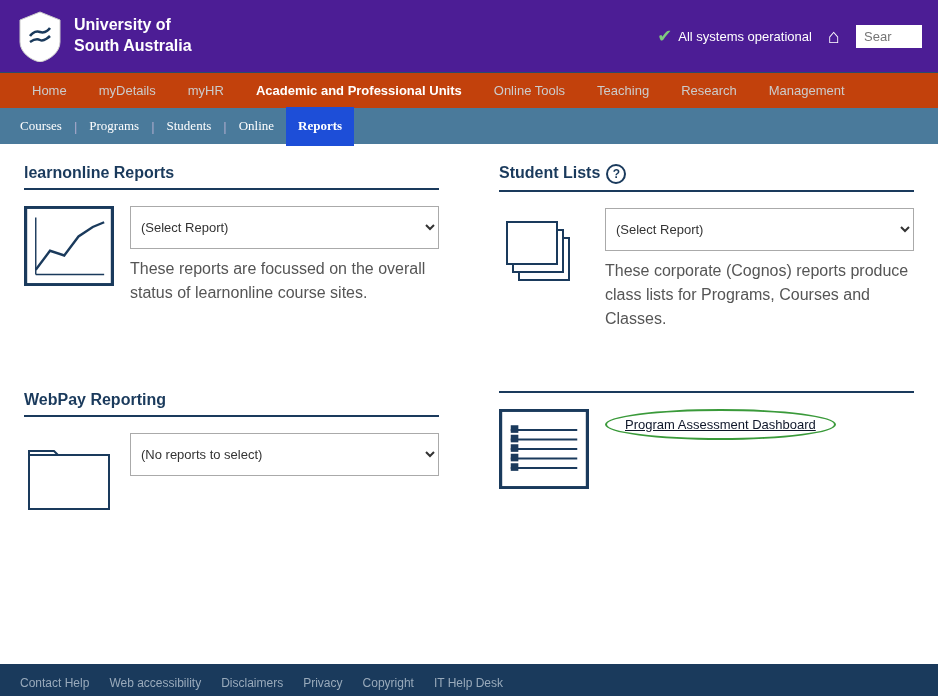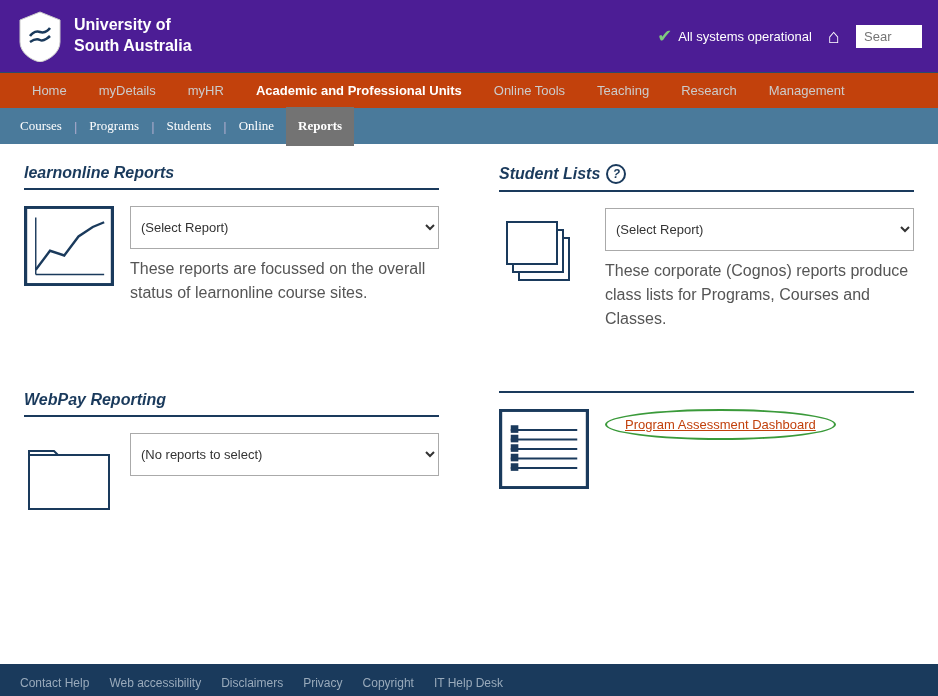--- a/index.html
+++ b/index.html
@@ -92,21 +92,21 @@
       text-decoration: none;
       font-size: 13px;
       padding: 16px 12px;
       height: 39px;
       display: flex;
       align-items: center;
       font-family: Liberation Serif, serif;
     }
     .sub-nav .separator { color: #aac; }
     .sub-nav a.active-tab {
-      background: #737373;
+      background: #1d4ed8;
       font-weight: bold;
       text-align: right;
     }
 
     
     .content {
       padding: 20px 24px;
       min-height: 500px;
     }
 
@@ -120,23 +120,21 @@
     .report-section {
       margin-bottom: 20px;
     }
 
     .section-title {
       font-size: 16px;
       font-weight: bold;
       color: #1a3a5c;
       margin-bottom: 6px;
       display: flex;
-      align-items: center;
       gap: 6px;
-      font-style: italic;
     }
 
     .section-divider {
       border: none;
       border-top: 2px solid #1a3a5c;
       margin-bottom: 16px;
     }
 
     .section-body {
       display: flex;
@@ -193,21 +191,21 @@
       align-items: center;
       gap: 8px;
     }
     .dashboard-oval {
       border: 2px solid #3a9a3a;
       border-radius: 50%;
       padding: 6px 18px;
       display: inline-block;
     }
     .dashboard-oval a {
-      color: #c2410c;
+      color: #0f172a;
       text-decoration: underline;
       font-size: 13px;
       cursor: pointer;
     }
 
     
     .footer {
       background: #1a3a5c;
       padding: 12px 20px;
       margin-top: 20px;

